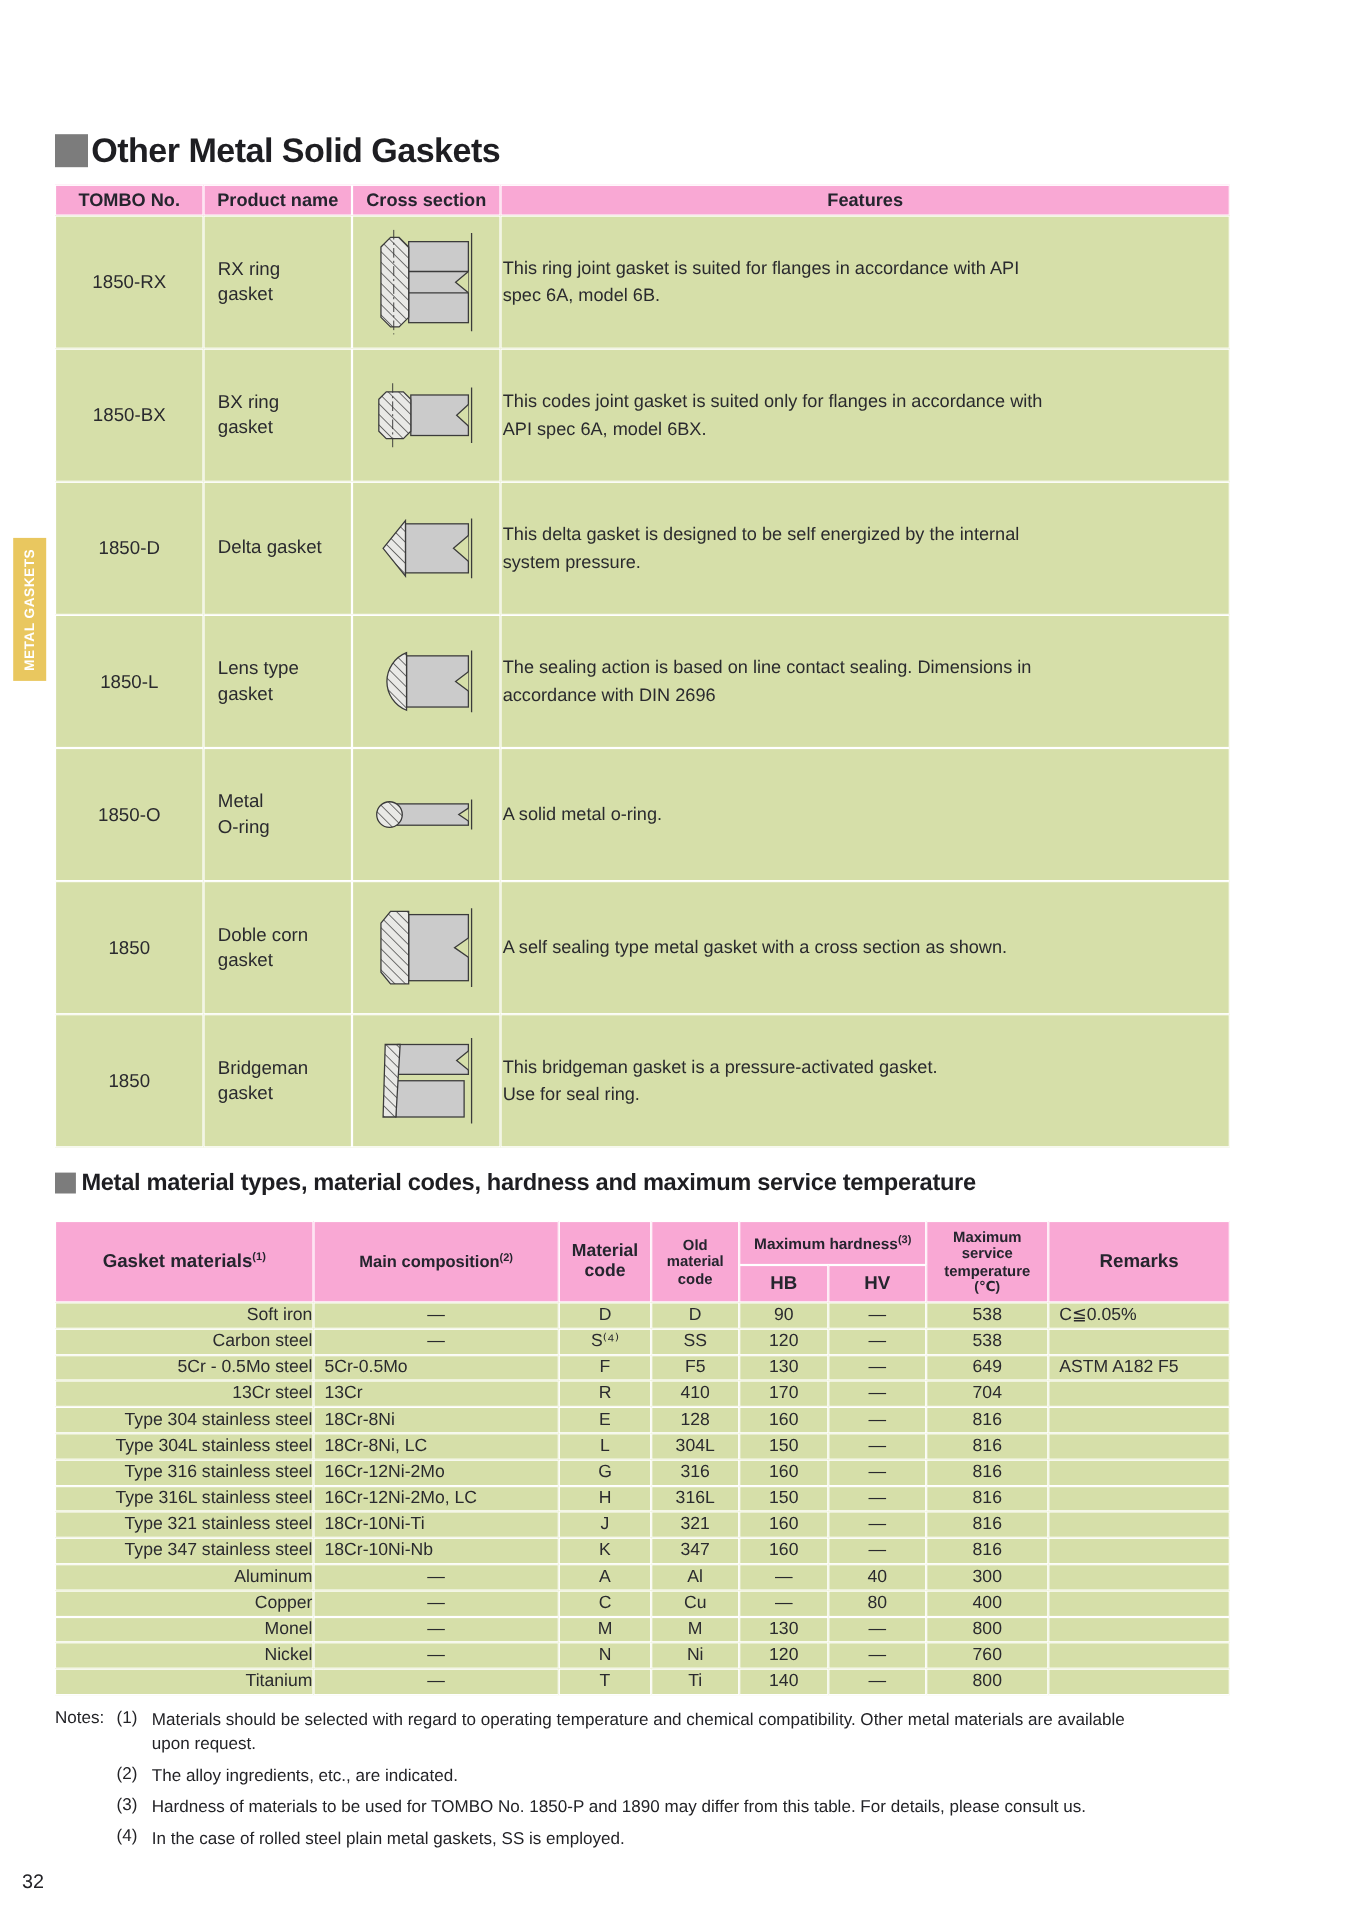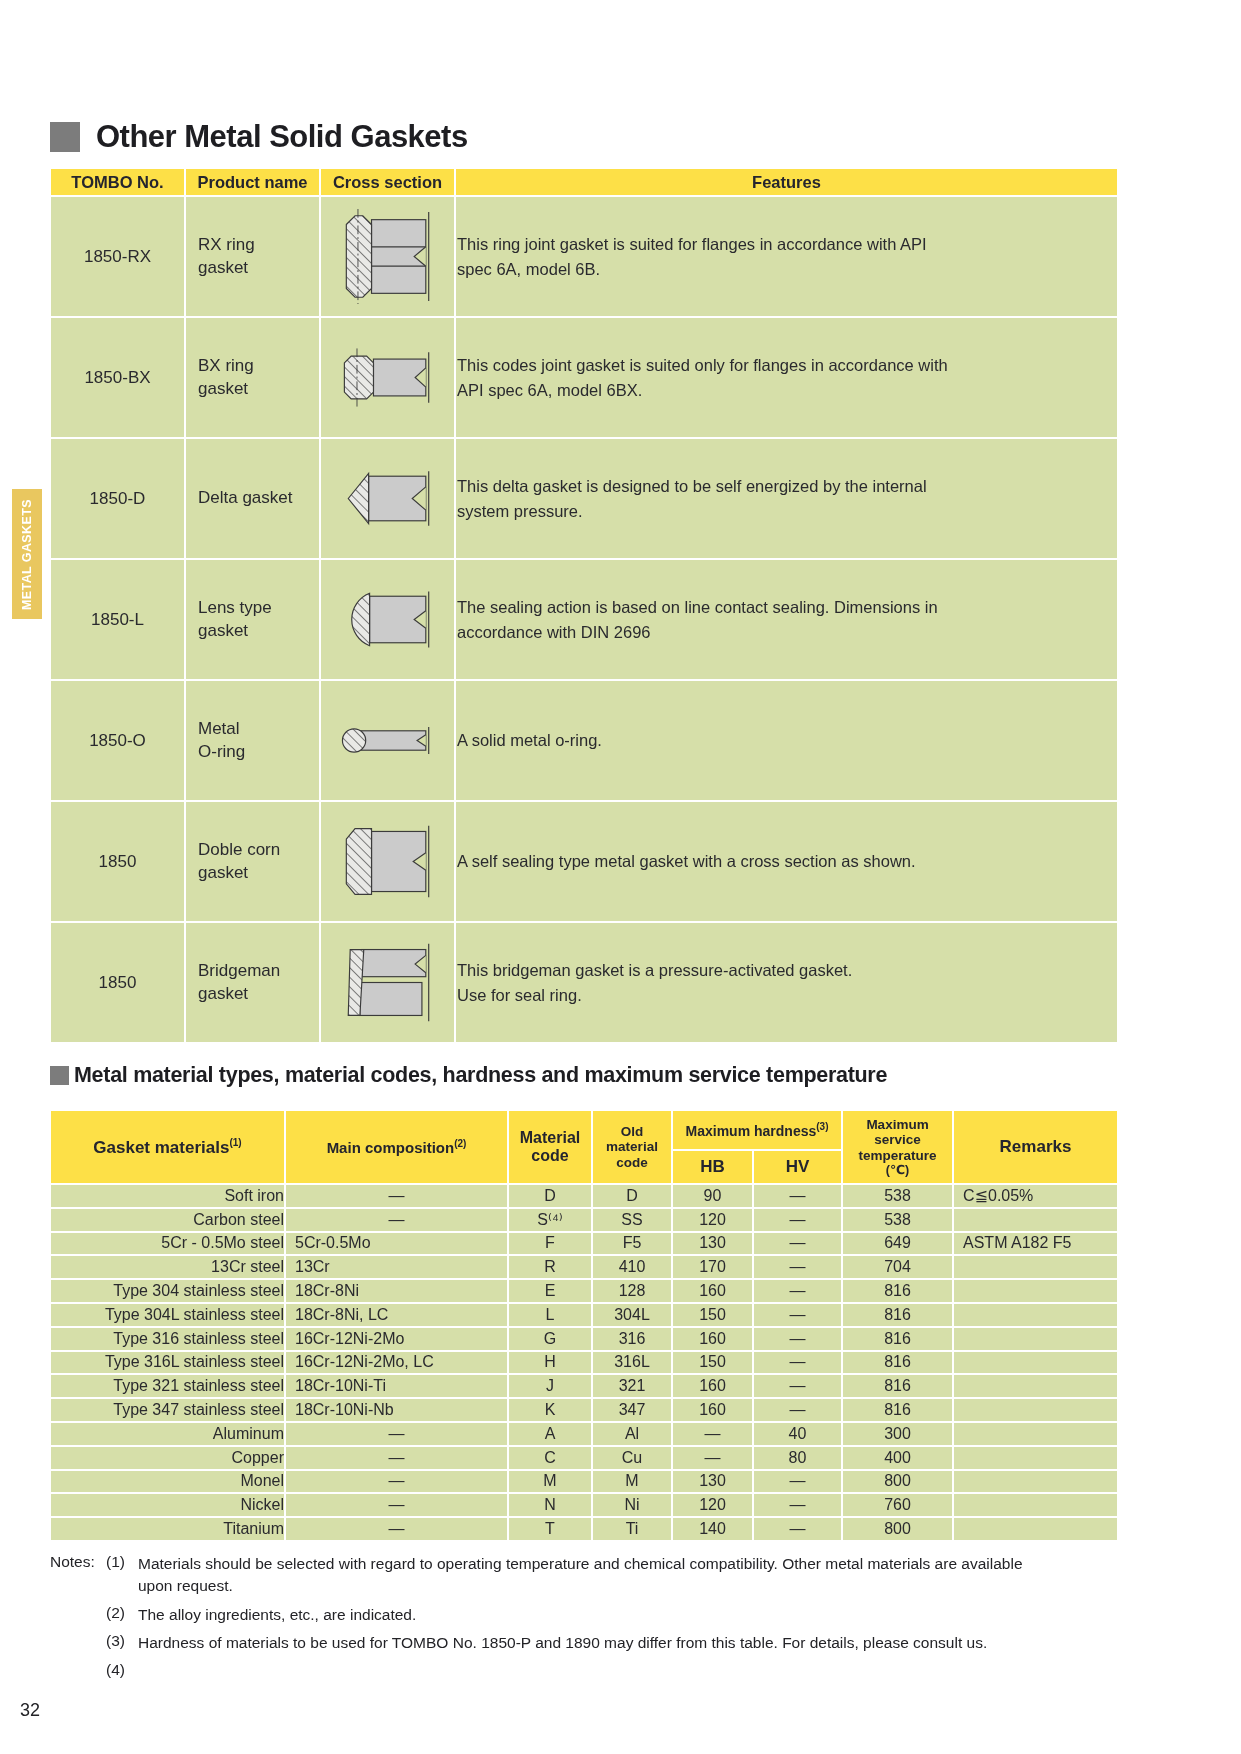--- a/index.html
+++ b/index.html
@@ -6,31 +6,31 @@
   .page{position:relative;width:1241px;height:1754px;background:#ffffff;overflow:hidden;
         font-family:"Liberation Sans","DejaVu Sans",sans-serif;color:#2a2a2e;}
 
   
   .side-tab{position:absolute;left:12px;top:489px;width:30px;height:130px;background:#e9c75f;
             display:flex;align-items:center;justify-content:center;}
   .side-tab span{writing-mode:vertical-rl;transform:rotate(180deg);color:#ffffff;font-weight:bold;
                  font-size:12.5px;letter-spacing:0.4px;white-space:nowrap;}
 
   
-  .title1{position:absolute;left:50px;top:119px;display:flex;align-items:center;gap:16px;}
+  .title1{position:absolute;left:50px;top:119px;display:flex;align-items:center;gap:3px;}
   .title1 .sq{width:30px;height:30px;background:#7c7c7c;flex:none;}
   .title1 h1{margin:0;font-size:31px;font-weight:bold;letter-spacing:-0.5px;color:#1e1e22;}
   .title2{position:absolute;left:50px;top:1063px;display:flex;align-items:center;gap:5px;}
   .title2 .sq{width:19px;height:19px;background:#7c7c7c;flex:none;}
   .title2 h2{margin:0;font-size:21.5px;font-weight:bold;letter-spacing:-0.3px;color:#1e1e22;}
 
   
   table{border-collapse:separate;border-spacing:0;table-layout:fixed;}
   th,td{border:1px solid #ffffff;box-sizing:border-box;}
-  th{background:#fde047;color:#25252e;font-weight:bold;}
+  th{background:#f9a8d4;color:#25252e;font-weight:bold;}
   td{background:#d6dfa9;}
 
   
   .t1{position:absolute;left:50px;top:168px;width:1068px;}
   .t1 thead th{height:28px;font-size:16.5px;text-align:center;vertical-align:middle;}
   .t1 tbody tr{height:121px;}
   .t1 td{vertical-align:middle;}
   .t1 .tombo{text-align:center;font-size:17px;}
   .t1 .prod{padding-left:12px;font-size:17px;white-space:pre-line;line-height:1.35;}
   .t1 .cross{text-align:center;}
@@ -406,18 +406,19 @@
         <div class="note-item">
           <span class="note-num">(2)</span>
           <span class="note-text">The alloy ingredients, etc., are indicated.</span>
         </div>
         <div class="note-item">
           <span class="note-num">(3)</span>
           <span class="note-text">Hardness of materials to be used for TOMBO No. 1850-P and 1890 may differ from this table. For details, please consult us.</span>
         </div>
         <div class="note-item">
           <span class="note-num">(4)</span>
+          <span class="note-text">In the case of rolled steel plain metal gaskets, SS is employed.</span>
         </div>
       </div>
   </div>
 
   <div class="pagenum">32</div>
 </div>
 
 </body></html>

